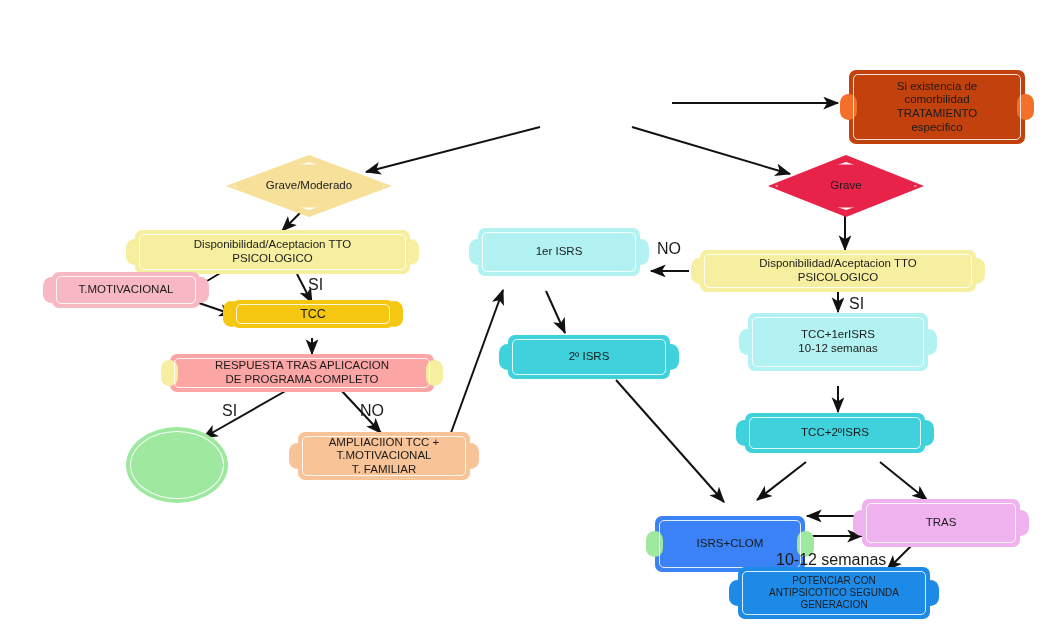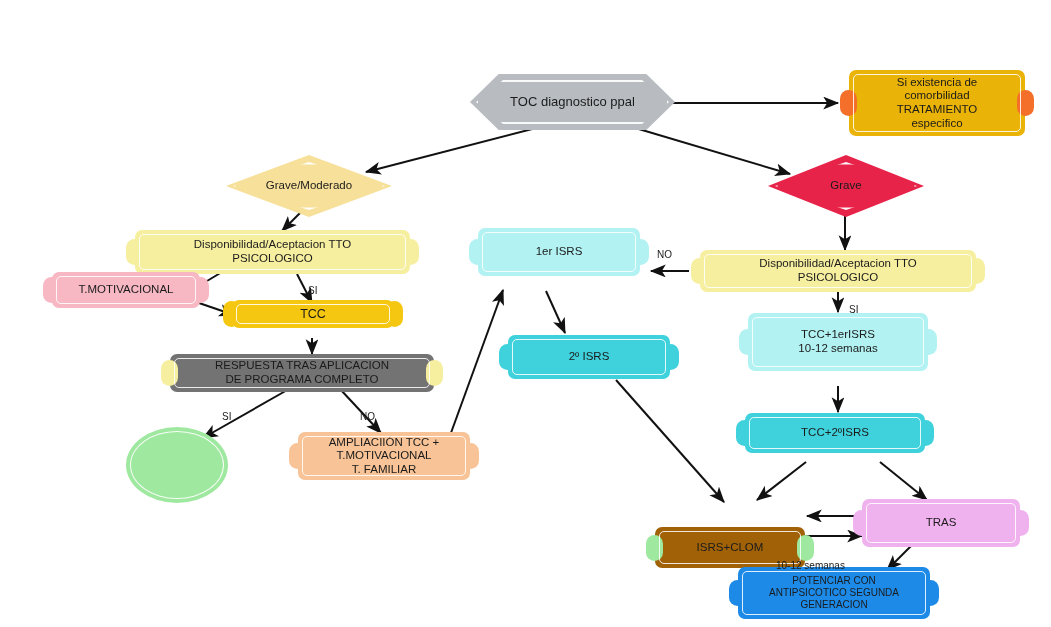--- a/index.html
+++ b/index.html
@@ -98,25 +98,24 @@
   .oval .inner {
     position: absolute;
     left: 4px; top: 4px; right: 4px; bottom: 4px;
     border-radius: 50%;
     border: 1.5px solid rgba(255,255,255,0.9);
     pointer-events: none;
   }
 
   .edge-label {
     position: absolute;
-    font-size: 10px;
+    font-size: 16px;
     color: #1b1b1b;
     z-index: 4;
     white-space: nowrap;
-    margin-top: 9px;
   }
 </style>
 </head>
 <body>
 
 <div id="canvas">
 
   <svg id="edges" viewBox="0 0 1051 627" xmlns="http://www.w3.org/2000/svg">
     <defs>
       <marker id="ah" markerWidth="9" markerHeight="9" refX="7.4" refY="3.2" orient="auto" markerUnits="strokeWidth">
@@ -165,26 +164,22 @@
 
       <path d="M805,536 L862,536"></path>
       <path d="M862,516 L807,516"></path>
 
       <path d="M758,545 L783,570"></path>
 
       <path d="M912,545 L887,570"></path>
     </g>
   </svg>
 
-  <div class="node hex" style="left:470px; top:74px; width:205px; height:56px; background:#b8bcc0; font-size:13px;">
-    <span class="inner"></span>
-    <span class="lbl">TOC diagnostico ppal</span>
-  </div>
-
-  <div class="node plaque" style="left:849px; top:70px; width:176px; height:66px; background:#eab308; font-size:11.5px;">
+
+  <div class="node plaque" style="left:849px; top:70px; width:176px; height:74px; background:#c2410c; font-size:11.5px;">
     <span class="notchL" style="background:#f4702a;"></span>
     <span class="notchR" style="background:#f4702a;"></span>
     <span class="inner"></span>
     <span class="lbl">Si existencia de
 comorbilidad
 TRATAMIENTO
 especifico</span>
   </div>
 
   <div class="node diamond" style="left:226px; top:155px; width:166px; height:62px; background:#f7e09a; font-size:11.5px;">
@@ -212,21 +207,21 @@
     <span class="lbl">T.MOTIVACIONAL</span>
   </div>
 
   <div class="node plaque" style="left:232px; top:300px; width:162px; height:28px; background:#f6c711; font-size:12.5px;">
     <span class="notchL" style="background:#f6c711;"></span>
     <span class="notchR" style="background:#f6c711;"></span>
     <span class="inner"></span>
     <span class="lbl">TCC</span>
   </div>
 
-  <div class="node plaque" style="left:170px; top:354px; width:264px; height:38px; background:#737373; font-size:11.5px;text-align:center;">
+  <div class="node plaque" style="left:170px; top:354px; width:264px; height:38px; background:#fca5a5; font-size:11.5px;text-align:center;">
     <span class="notchL" style="background:#f7efa0;"></span>
     <span class="notchR" style="background:#f7efa0;"></span>
     <span class="inner"></span>
     <span class="lbl">RESPUESTA TRAS APLICACION
 DE PROGRAMA COMPLETO</span>
   </div>
 
   <div class="node oval" style="left:126px; top:427px; width:102px; height:76px; background:#9fe89f; font-size:11.5px;">
     <span class="inner"></span>
   </div>
@@ -270,21 +265,21 @@
 10-12 semanas</span>
   </div>
 
   <div class="node plaque" style="left:745px; top:413px; width:180px; height:40px; background:#3fd2dc; font-size:11.5px;">
     <span class="notchL" style="background:#3fd2dc;"></span>
     <span class="notchR" style="background:#3fd2dc;"></span>
     <span class="inner"></span>
     <span class="lbl">TCC+2ºISRS</span>
   </div>
 
-  <div class="node plaque" style="left:655px; top:527px; width:150px; height:41px; background:#a16207; font-size:11.5px;">
+  <div class="node plaque" style="left:655px; top:516px; width:150px; height:56px; background:#3b82f6; font-size:11.5px;">
     <span class="notchL" style="background:#9fe89f;"></span>
     <span class="notchR" style="background:#9fe89f;"></span>
     <span class="inner"></span>
     <span class="lbl">ISRS+CLOM</span>
   </div>
 
   <div class="node plaque" style="left:862px; top:499px; width:158px; height:48px; background:#f0b2ee; font-size:11.5px;">
     <span class="notchL" style="background:#f0b2ee;"></span>
     <span class="notchR" style="background:#f0b2ee;"></span>
     <span class="inner"></span>

